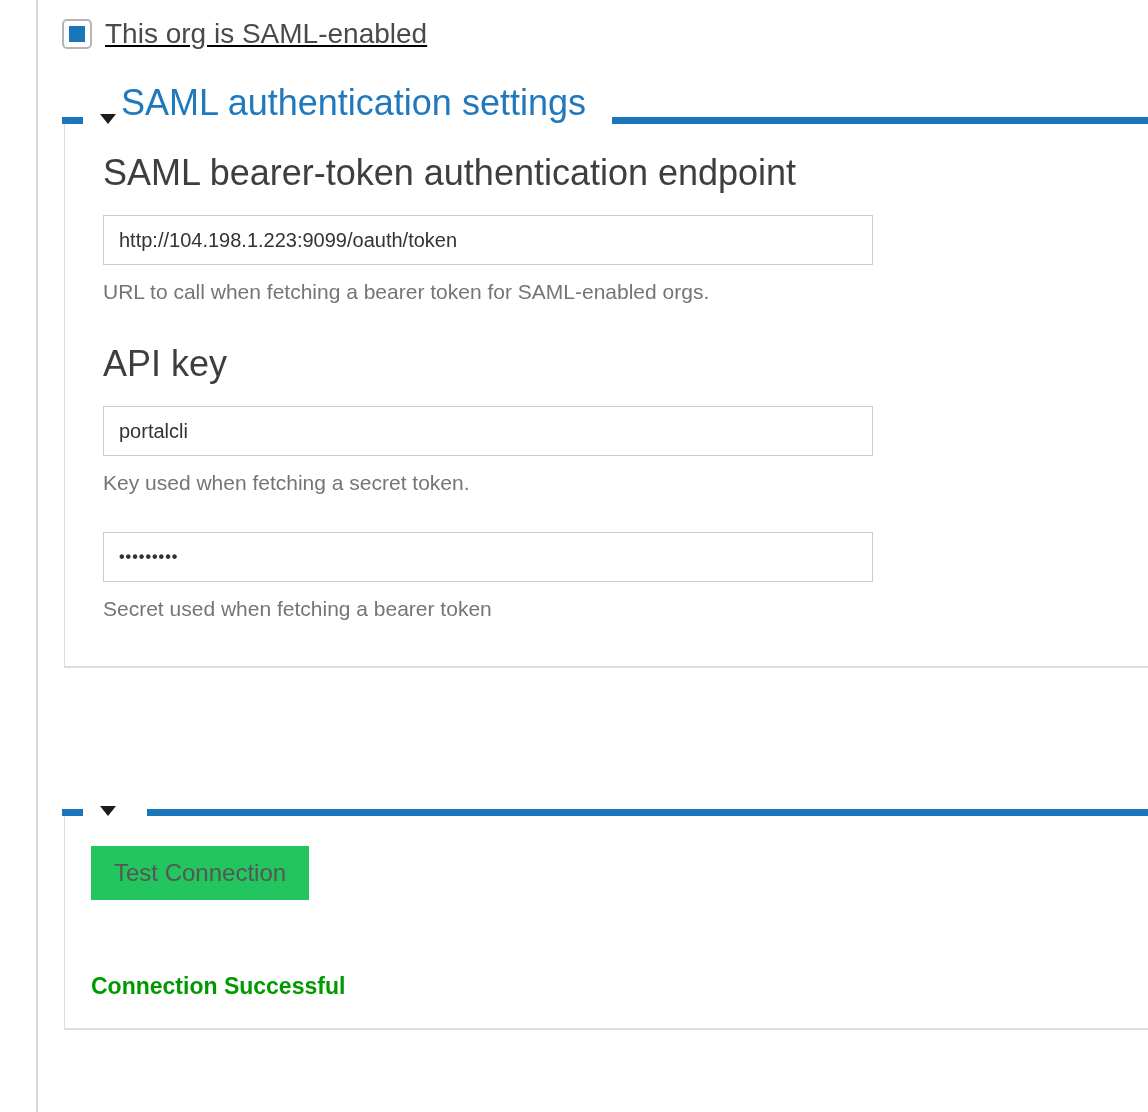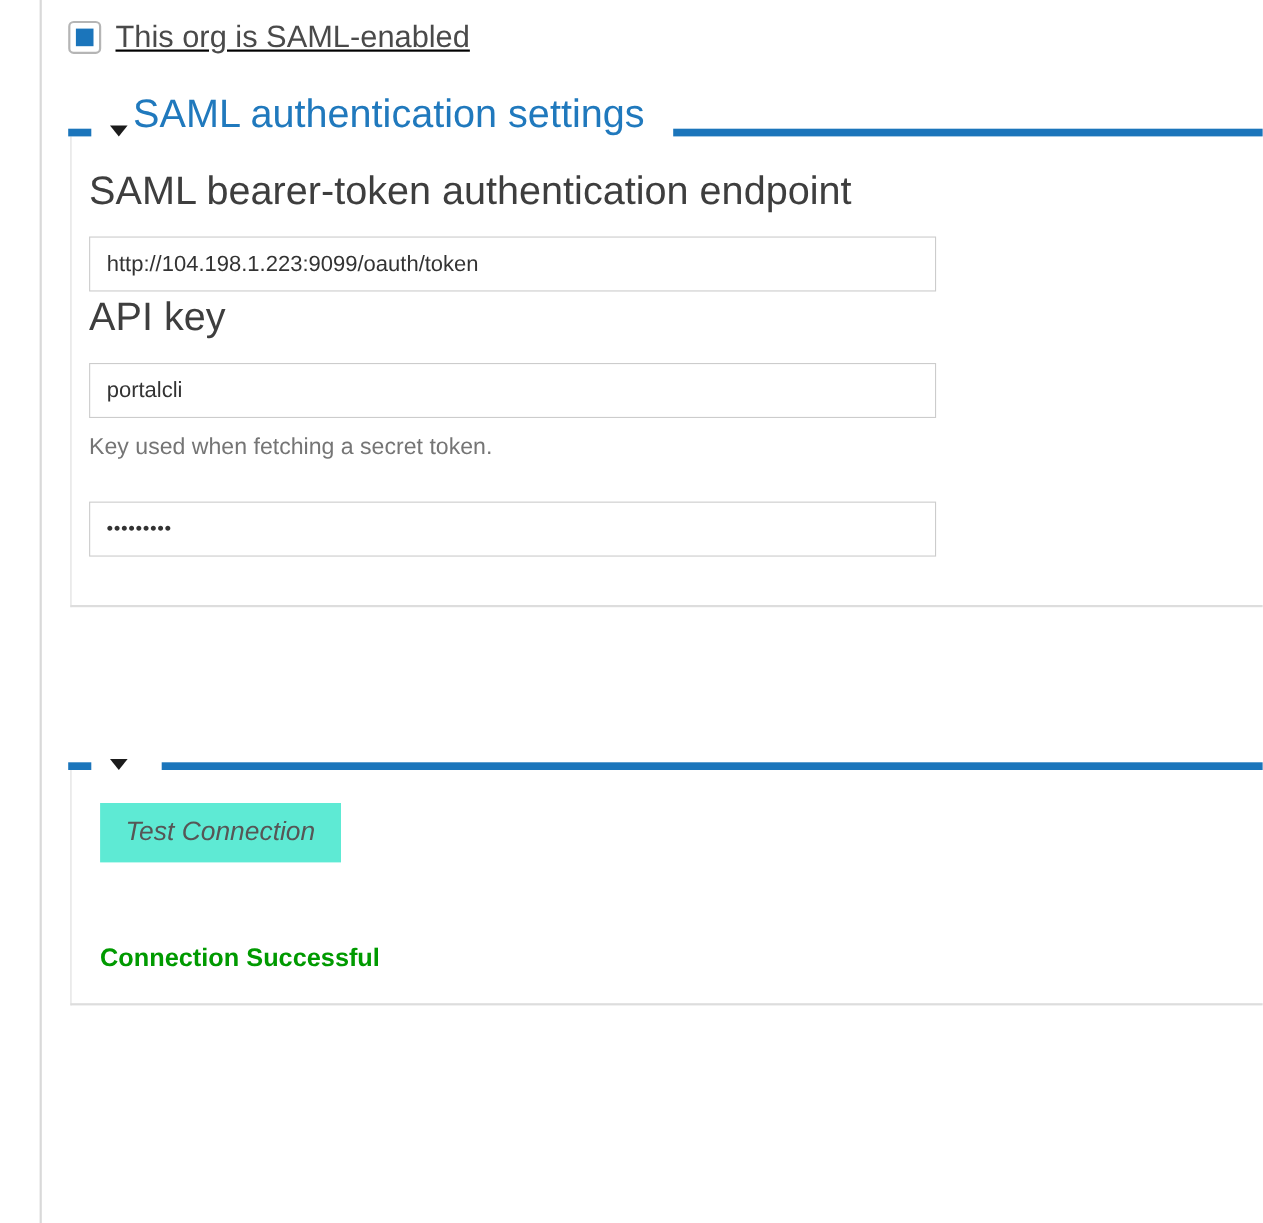--- a/index.html
+++ b/index.html
@@ -46,21 +46,21 @@
     white-space: nowrap; cursor: pointer;
   }
   .header-line { flex: 1; height: 7px; background: #1b75bb; margin-left: 26px; }
 
   
   .fieldset {
     margin-left: 2px;
     border-left: 1px solid #dddddd;
     border-bottom: 2px solid #dddddd;
   }
-  .fieldset-saml { padding: 26px 0 44px 16px; }
+  .fieldset-saml { padding: 26px 0 44px 38px; }
   .fieldset-test { padding: 30px 0 28px 26px; margin-bottom: 0; }
 
   .field-label {
     font-size: 36px; font-weight: 300; color: #3e3e3e;
     line-height: 45px; margin-bottom: 20px;
   }
   .text-input {
     display: block;
     width: 770px; height: 50px;
     border: 1px solid #cccccc; background: #fff;
@@ -73,26 +73,25 @@
   .field-help {
     font-size: 21px; color: #757575;
     line-height: 26px; margin: 14px 0 36px 0;
   }
   .field:last-child .field-help { margin-bottom: 0; }
 
   .section-gap { height: 112px; }
 
   .test-button {
     display: inline-block;
-    background: #5eead4; border: none;
+    background: #22c55e; border: none;
     font-family: "Liberation Sans", sans-serif;
     font-size: 24px; color: #565656;
     padding: 13px 23px;
     cursor: pointer;
-    font-style: italic;
   }
   .status-message {
     margin-top: 72px;
     font-size: 23px; font-weight: bold; color: #009a00;
     line-height: 28px;
   }
 </style>
 </head>
 <body>
 
@@ -112,30 +111,32 @@
     <div class="header-caret"></div>
     <div class="section-title">SAML authentication settings</div>
     <div class="header-line"></div>
   </div>
 
   <div class="fieldset fieldset-saml">
 
     <div class="field">
       <div class="field-label">SAML bearer-token authentication endpoint</div>
       <input class="text-input" type="text" value="http://104.198.1.223:9099/oauth/token" style="">
+      <div class="field-help">URL to call when fetching a bearer token for SAML-enabled orgs.</div>
     </div>
 
     <div class="field">
       <div class="field-label">API key</div>
       <input class="text-input" type="text" value="portalcli" style="">
       <div class="field-help">Key used when fetching a secret token.</div>
     </div>
 
     <div class="field">
       <input class="text-input secret-input" type="text" value="•••••••••" style="">
+      <div class="field-help">Secret used when fetching a bearer token</div>
     </div>
 
   </div>
 
   <div class="section-gap"></div>
 
   <div class="section-header">
     <div class="header-dash"></div>
     <div class="header-caret"></div>
     <div class="header-line"></div>

